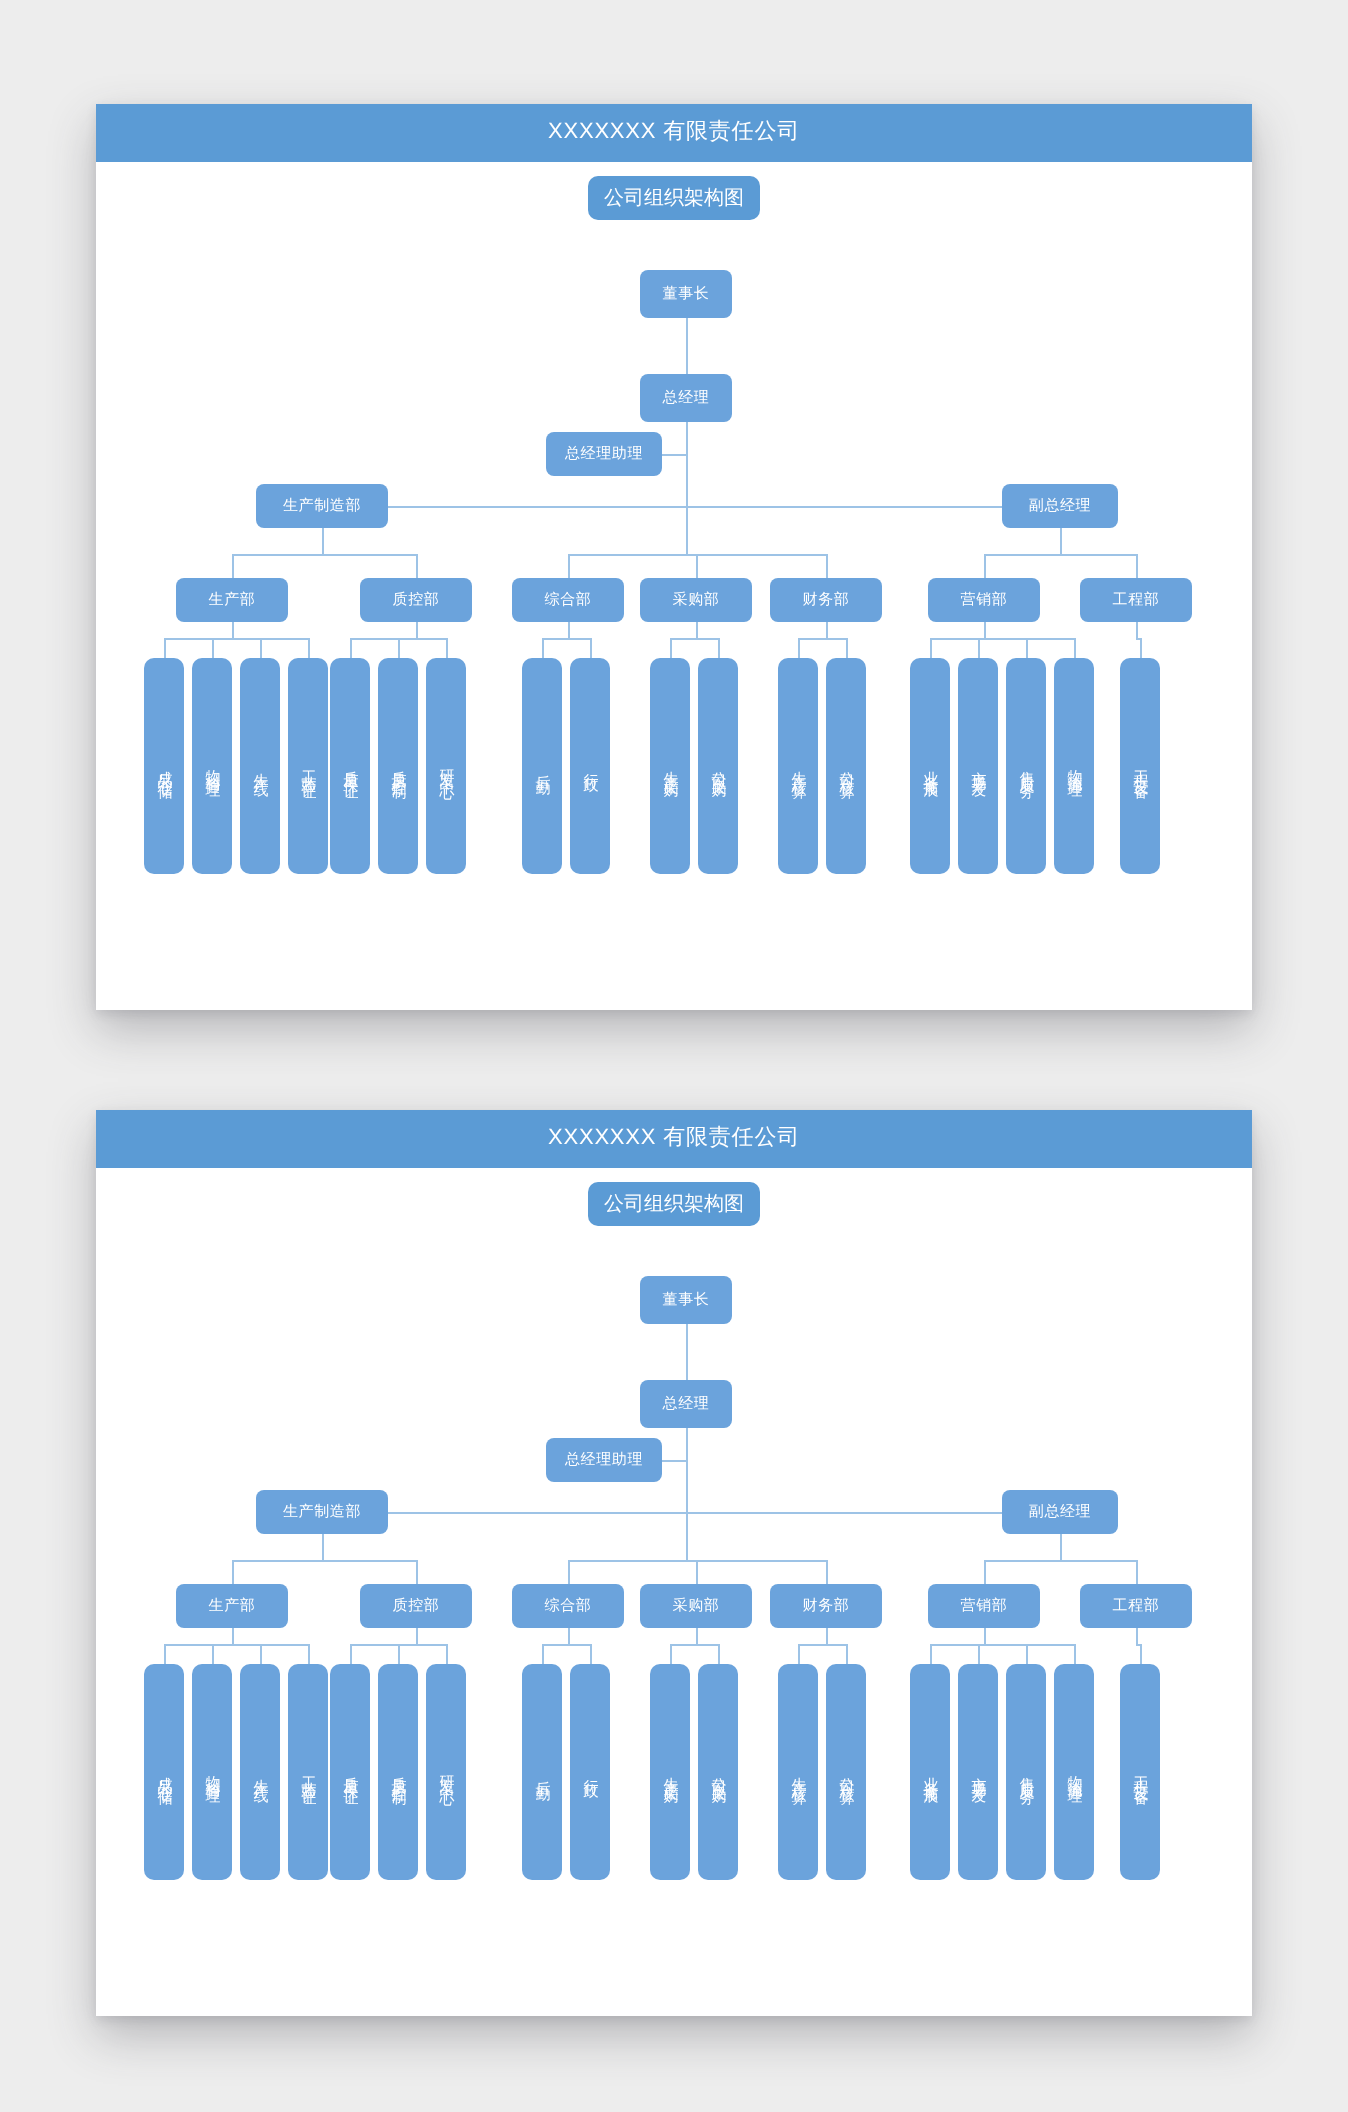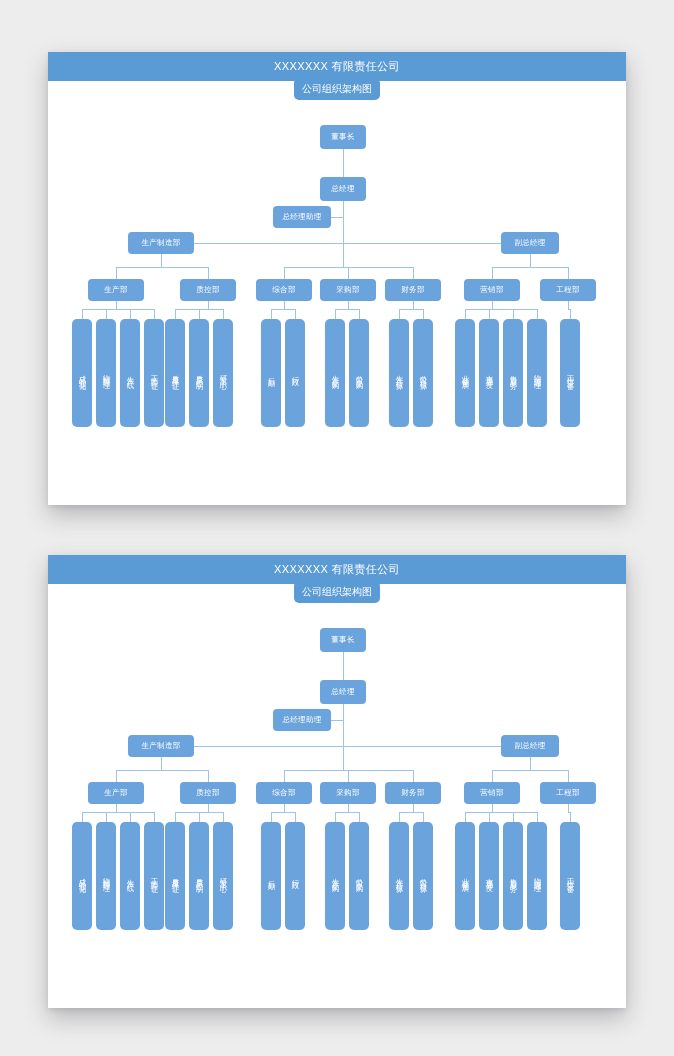--- a/index.html
+++ b/index.html
@@ -37,21 +37,21 @@
     font-size: 11px;
     line-height: 29px;
     text-align: center;
     letter-spacing: 0.4px;
     box-sizing: border-box;
   }
 
   .chart-area {
     position: absolute;
     left: 0;
-    top: 17px;
+    top: 27px;
     width: 578px;
     height: 322px;
   }
 
   
   .ln {
     position: absolute;
     background: #9dc3e6;
   }
   .ln.h { height: 1px; }

